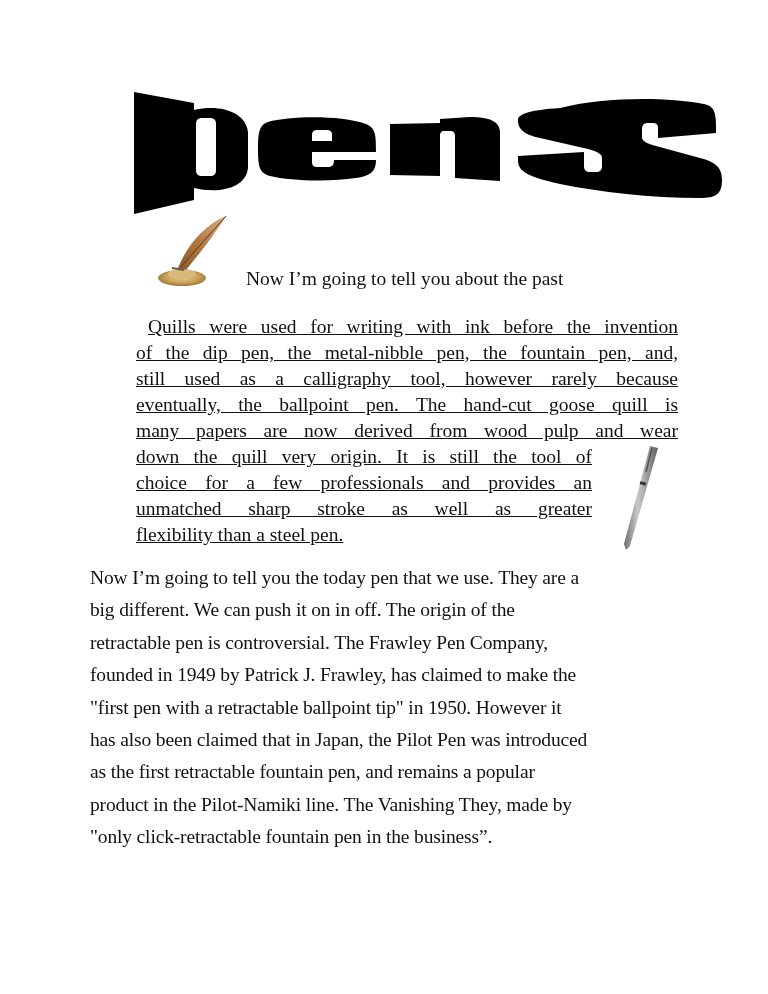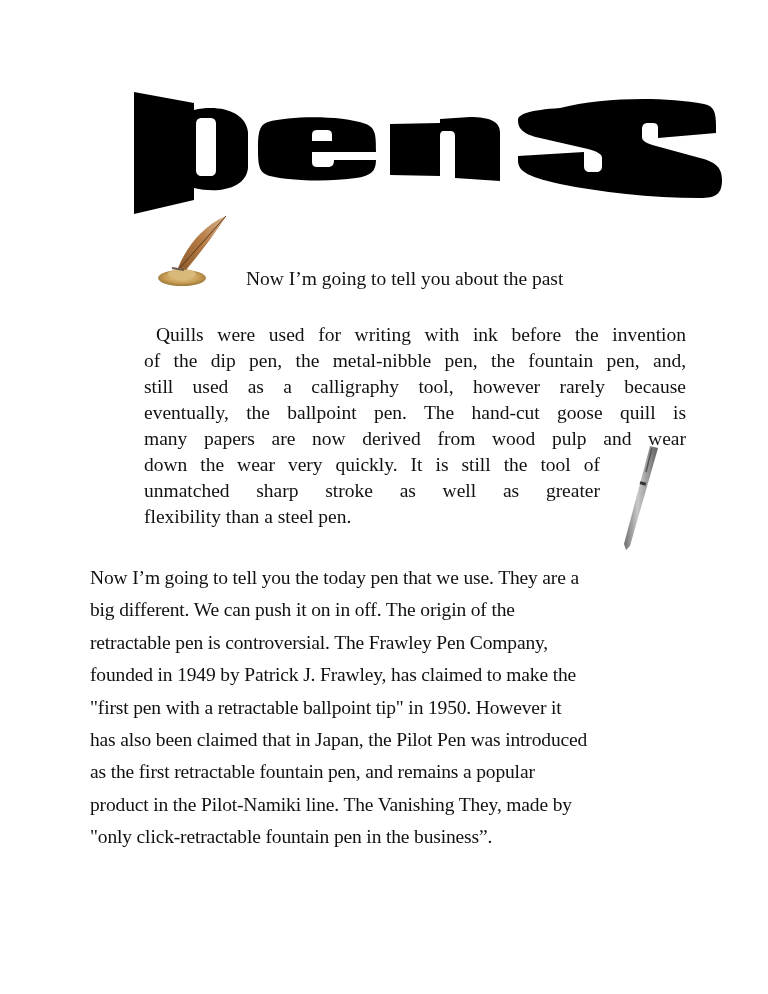--- a/index.html
+++ b/index.html
@@ -44,21 +44,22 @@
       white-space: nowrap;
       margin: 0;
       font-weight: normal;
     }
     .para1 {
       position: absolute;
       left: 136px; top: 314px;
       width: 542px;
       font-size: 19.5px;
       line-height: 26px;
-      margin: 8px;
+      margin: 0;
+      text-decoration: underline;
     }
     .para1 .line {
       display: block;
       text-align: justify;
       text-align-last: justify;
       white-space: nowrap;
       height: 26px;
     }
     .para1 .line.short {
       width: 456px;
@@ -146,21 +147,22 @@
   </svg>
 
   <p class="intro-heading">Now I’m going to tell you about the past</p>
 
   <div class="para1">
     <span class="line indent">Quills were used for writing with ink before the invention</span>
     <span class="line">of the dip pen, the metal-nibble pen, the fountain pen, and,</span>
     <span class="line">still used as a calligraphy tool, however rarely because</span>
     <span class="line">eventually, the ballpoint pen. The hand-cut goose quill is</span>
     <span class="line">many papers are now derived from wood pulp and wear</span>
-    <span class="line short">down the wear very quickly. It is still the tool of</span>
+    <span class="line short">down the quill very origin. It is still the tool of</span>
+    <span class="line short">choice for a few professionals and provides an</span>
     <span class="line short">unmatched sharp stroke as well as greater</span>
     <span class="line short last">flexibility than a steel pen.</span>
   </div>
 
   <div class="para2">
     <span class="line">Now I’m going to tell you the today pen that we use. They are a</span>
     <span class="line">big different. We can push it on in off. The origin of the</span>
     <span class="line">retractable pen is controversial. The Frawley Pen Company,</span>
     <span class="line">founded in 1949 by Patrick J. Frawley, has claimed to make the</span>
     <span class="line">"first pen with a retractable ballpoint tip" in 1950. However it</span>

